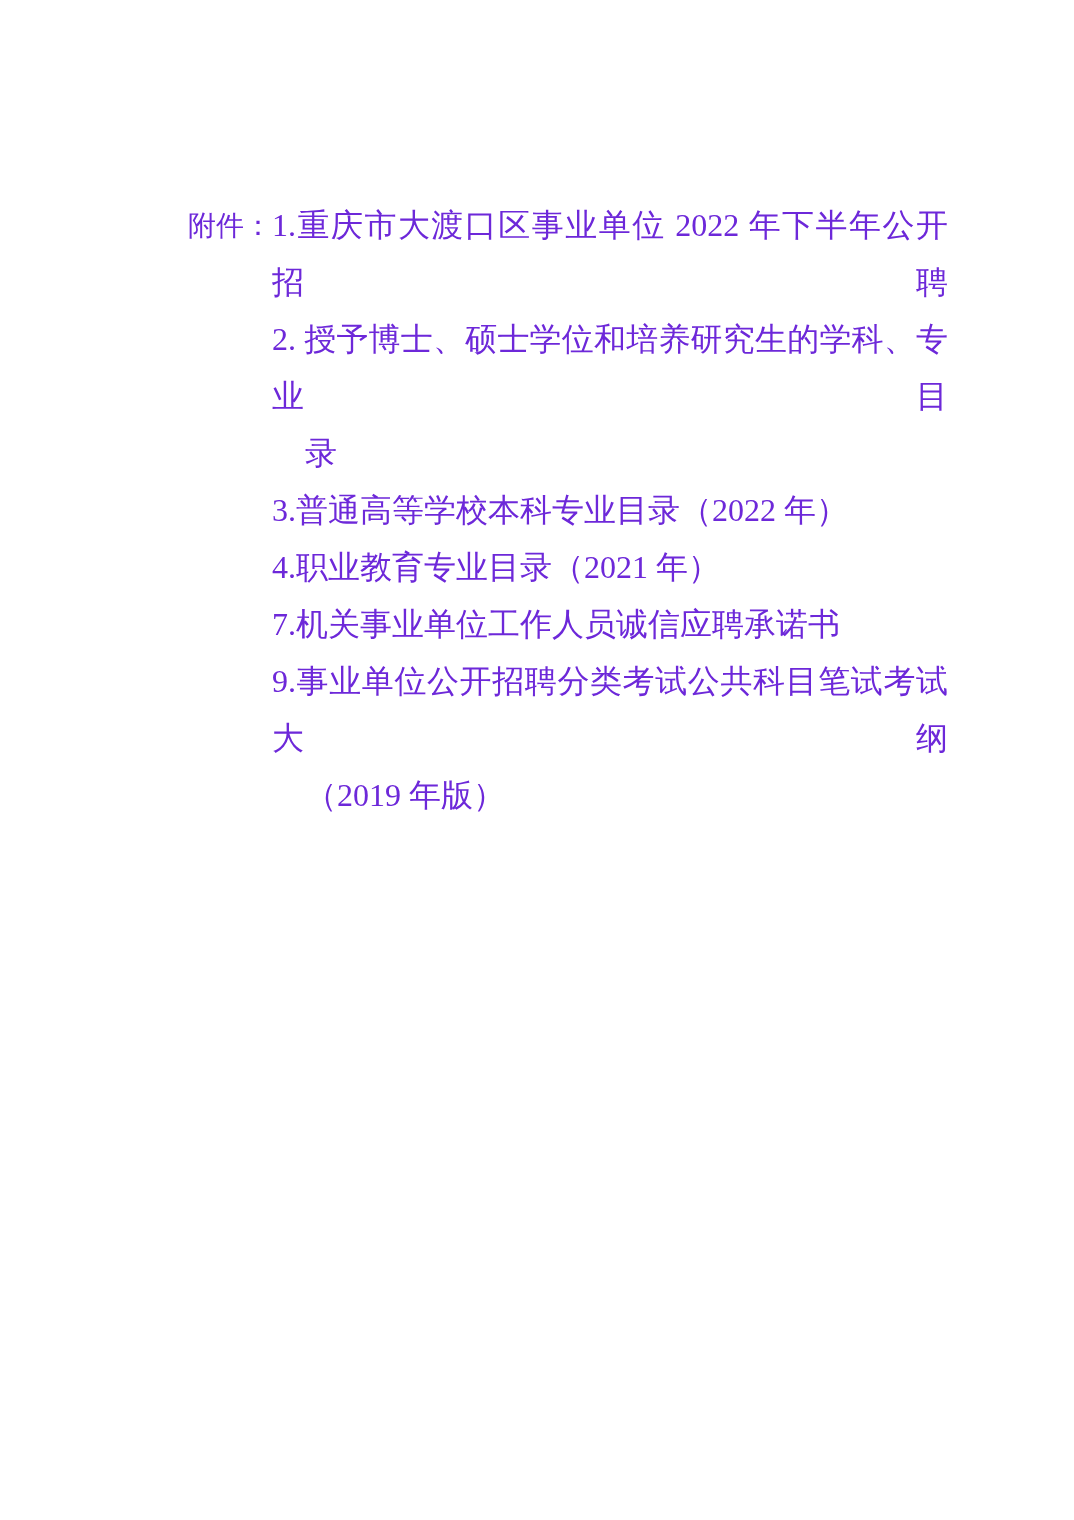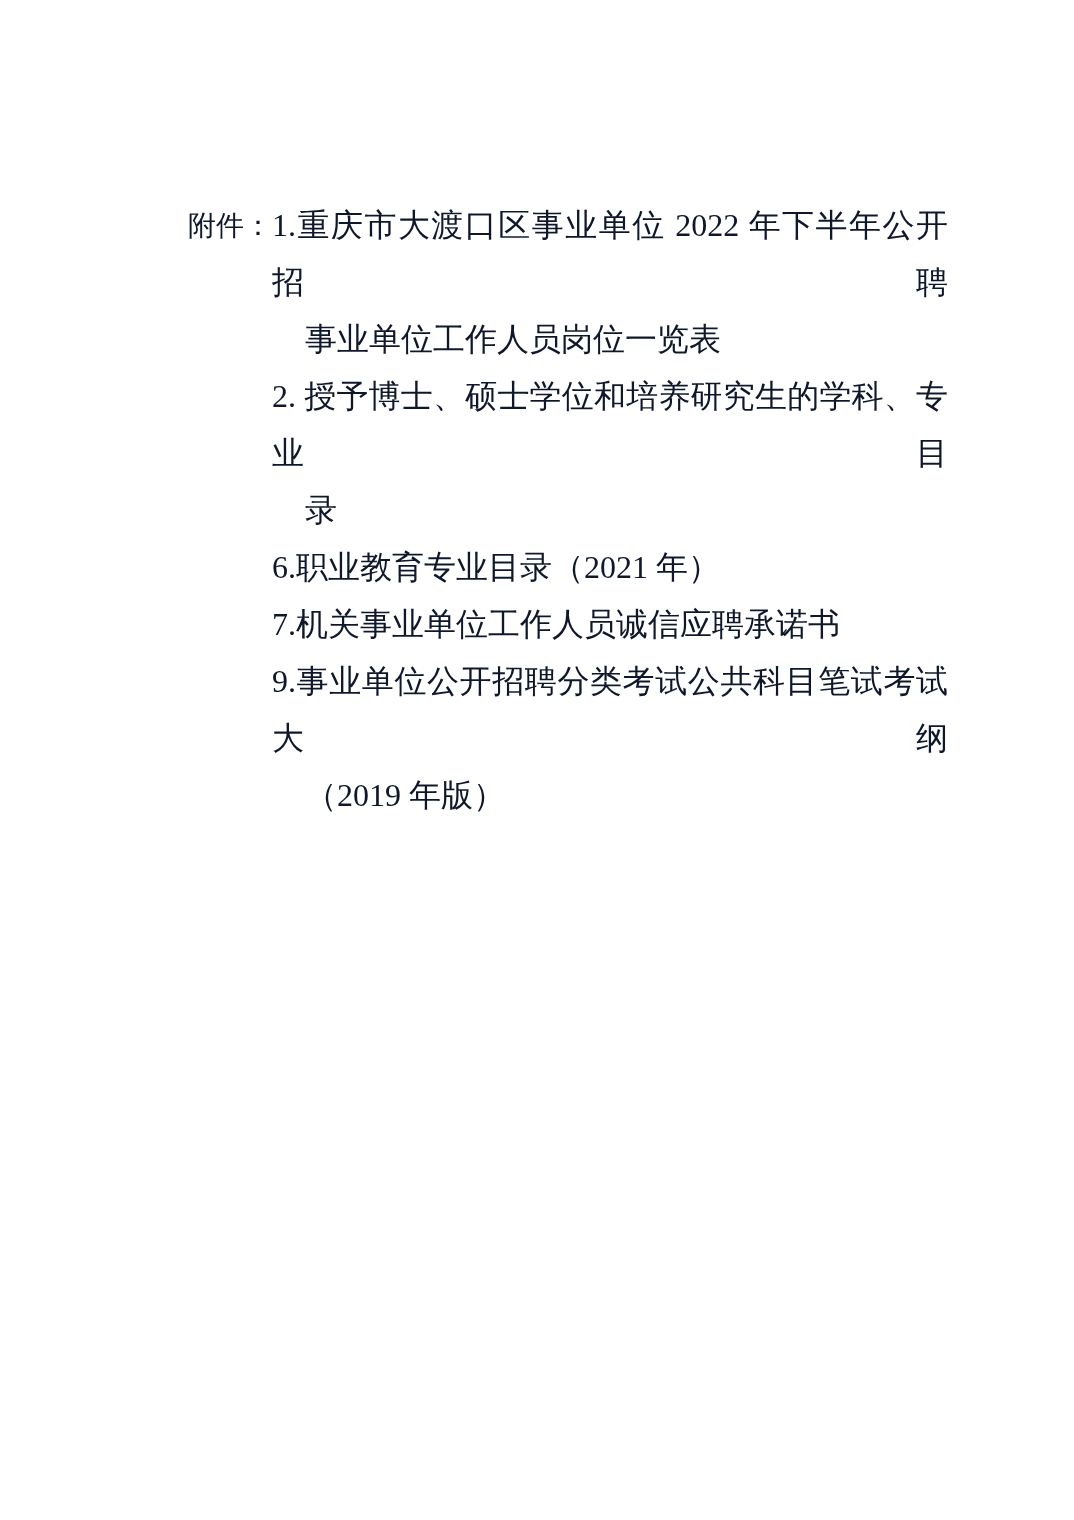--- a/index.html
+++ b/index.html
@@ -11,21 +11,21 @@
     height: 1520px;
     background: #ffffff;
     overflow: hidden;
   }
   .page {
     position: relative;
     width: 1074px;
     height: 1520px;
     background: #ffffff;
     font-family: "Liberation Serif", "DejaVu Serif", serif;
-    color: #0f172a;
+    color: #6d28d9;
   }
   .attachment-label {
     position: absolute;
     left: 188px;
     top: 197px;
     font-size: 28px;
     line-height: 57px;
     white-space: nowrap;
   }
   .attachment-items {
@@ -55,30 +55,32 @@
   }
 </style>
 </head>
 <body>
 
 <div class="page">
   <div class="attachment-label">附件：</div>
   <div class="attachment-items" id="attachment-items">
       <div class="item">
         <div class="line fill">1.重庆市大渡口区事业单位 2022 年下半年公开招聘</div>
-        <div class="line cont">事业单位工作人员岗位一览表</div>
       </div>
       <div class="item">
         <div class="line fill">2. 授予博士、硕士学位和培养研究生的学科、专业目</div>
         <div class="line cont">录</div>
       </div>
       <div class="item">
+        <div class="line">3.普通高等学校本科专业目录（2022 年）</div>
       </div>
       <div class="item">
-        <div class="line">6.职业教育专业目录（2021 年）</div>
+      </div>
+      <div class="item">
+        <div class="line">4.职业教育专业目录（2021 年）</div>
       </div>
       <div class="item">
         <div class="line">7.机关事业单位工作人员诚信应聘承诺书</div>
       </div>
       <div class="item">
       </div>
       <div class="item">
         <div class="line fill">9.事业单位公开招聘分类考试公共科目笔试考试大纲</div>
         <div class="line cont">（2019 年版）</div>
       </div>

